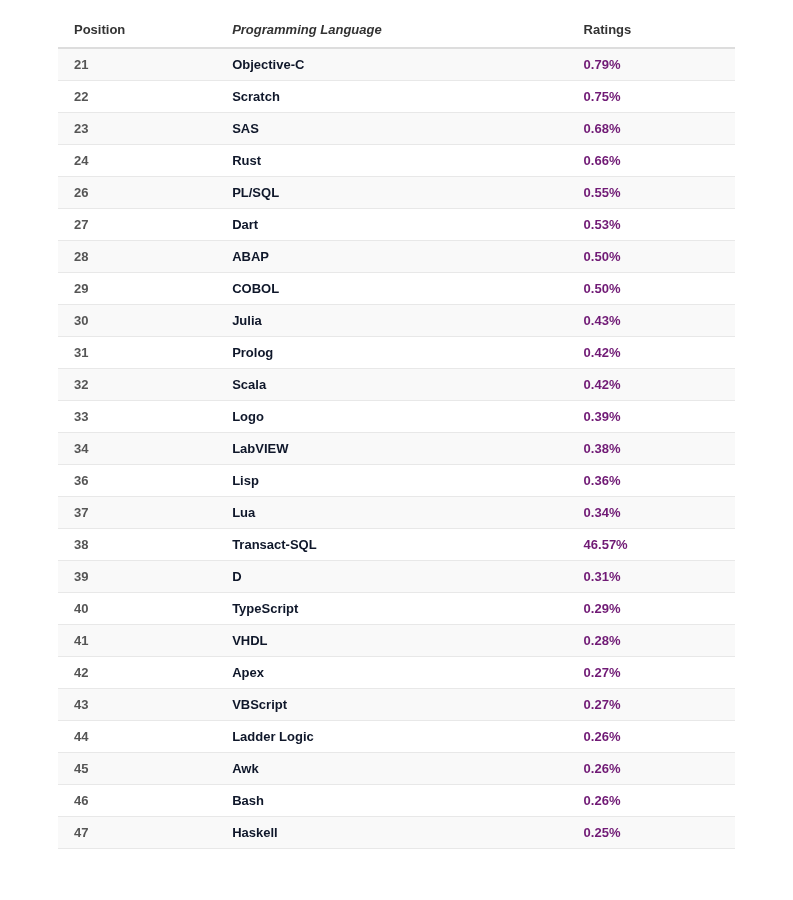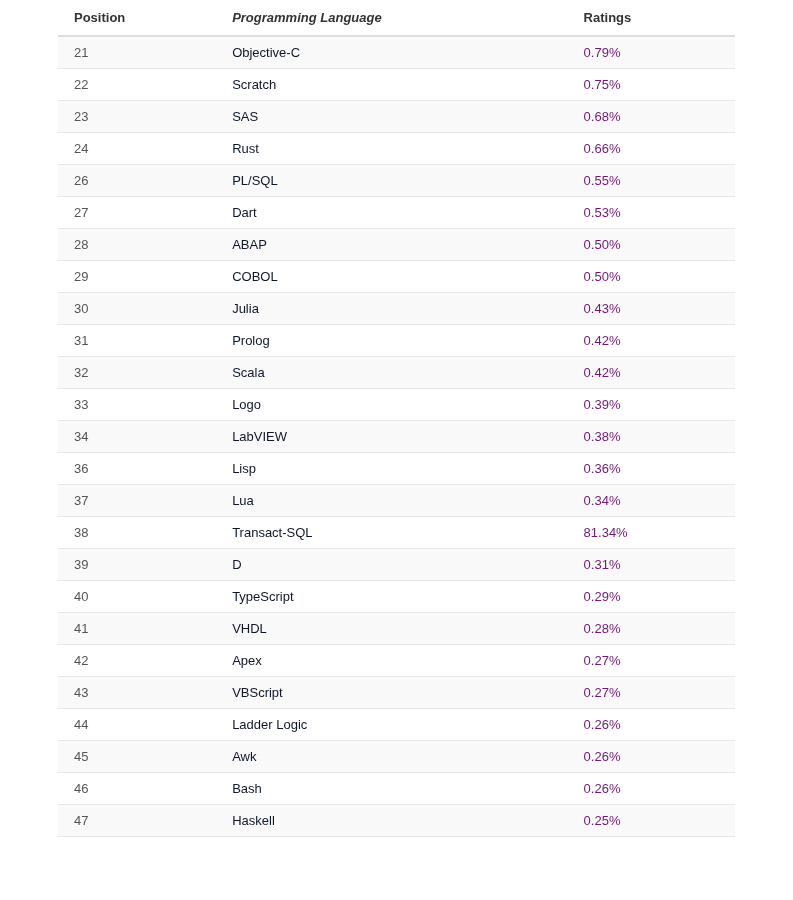--- a/index.html
+++ b/index.html
@@ -8,39 +8,40 @@
       box-sizing: border-box;
     }
     body {
       font-family: Arial, sans-serif;
       font-size: 13px;
       background: #fff;
       color: #333;
     }
     .table-container {
       width: 677px;
-      margin: 0 auto;
+      margin: 12px auto;
     }
     table {
       width: 100%;
       border-collapse: collapse;
     }
     thead tr {
       background: #fff;
       border-bottom: 2px solid #ddd;
     }
     thead th {
       padding: 10px 16px;
       text-align: left;
       font-weight: bold;
       font-size: 13px;
       color: #333;
     }
     tbody tr {
       border-bottom: 1px solid #e8e8e8;
+      font-weight: bold;
     }
     tbody tr:nth-child(odd) {
       background: #f9f9f9;
     }
     tbody tr:nth-child(even) {
       background: #ffffff;
     }
     tbody td {
       padding: 8px 16px;
       font-size: 13px;
@@ -140,21 +141,21 @@
           <td class="rating">0.36%</td>
         </tr>
         <tr>
           <td>37</td>
           <td class="lang-name">Lua</td>
           <td class="rating">0.34%</td>
         </tr>
         <tr>
           <td>38</td>
           <td class="lang-name">Transact-SQL</td>
-          <td class="rating">81.34%</td>
+          <td class="rating">46.57%</td>
         </tr>
         <tr>
           <td>39</td>
           <td class="lang-name">D</td>
           <td class="rating">0.31%</td>
         </tr>
         <tr>
           <td>40</td>
           <td class="lang-name">TypeScript</td>
           <td class="rating">0.29%</td>

